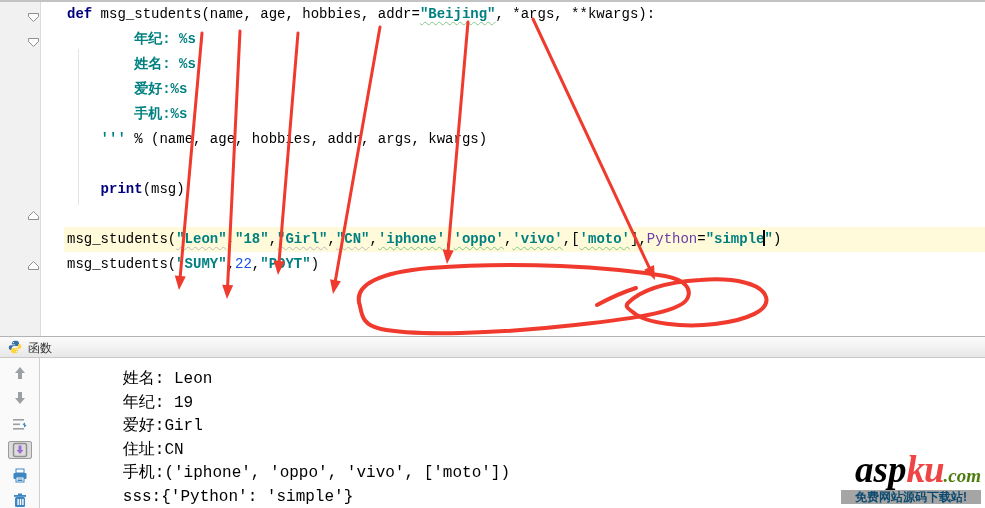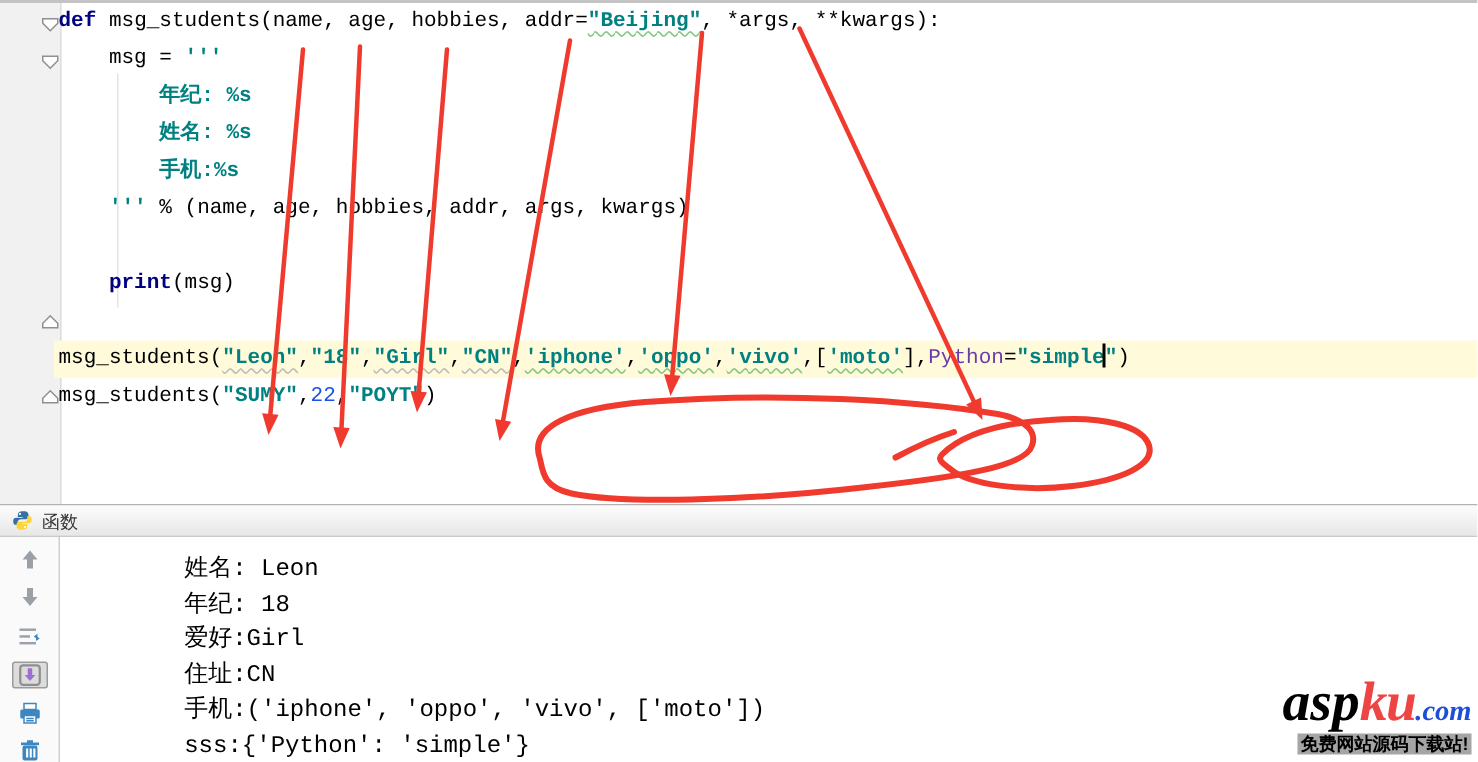--- a/index.html
+++ b/index.html
@@ -6,21 +6,21 @@
   body{width:985px;height:508px;position:relative;overflow:hidden;background:#fff;
        font-family:"Liberation Sans",sans-serif;}
   .top-border{position:absolute;left:0;top:0;width:985px;height:2px;background:#c3c3c3;}
 
   
   .editor{position:absolute;left:0;top:2px;width:985px;height:334px;background:#fff;}
   .gutter{position:absolute;left:0;top:0;width:41px;height:334px;background:#f1f1f1;
           border-right:1px solid #dcdcdc;box-sizing:border-box;}
   .fold{position:absolute;left:27px;width:13px;height:11px;cursor:pointer;}
   .indent-guide{position:absolute;left:78px;top:47px;width:1px;height:156px;background:#e4e4e4;}
-  .code-area{position:absolute;left:26px;top:0;right:0;padding-left:10px;}
+  .code-area{position:absolute;left:54px;top:0;right:0;padding-left:10px;}
   .code-line{height:25px;line-height:25px;white-space:pre;padding-left:3px;
              font-family:"Liberation Mono","DejaVu Sans Mono",monospace;font-size:14px;color:#000;}
   .code-line.hl{background:#fffad9;}
   .tok.k{color:#000080;font-weight:bold;}
   .tok.s{color:#008080;font-weight:bold;}
   .tok.p{color:#6a3ca8;}
   .tok.n{color:#1750eb;}
   .tok.d{color:#000;}
   .tok.wavy-g{text-decoration:underline wavy #bdbdbd 1px;text-underline-offset:3px;}
   .tok.wavy-gr{text-decoration:underline wavy #86c786 1px;text-underline-offset:3px;}
@@ -43,23 +43,23 @@
   .console-out{position:absolute;left:46px;top:31px;right:200px;white-space:pre;
                font-family:"Liberation Mono","DejaVu Sans Mono",monospace;font-size:16px;
                line-height:23.5px;color:#000;}
 
   
   .anno{position:absolute;left:0;top:0;z-index:10;pointer-events:none;}
   .watermark{position:absolute;right:4px;bottom:4px;z-index:11;text-align:right;line-height:1;}
   .wm-line1{font-family:"Liberation Serif",serif;font-style:italic;font-weight:bold;}
   .wm-asp{font-size:37px;color:#000000;}
   .wm-ku{font-size:37px;color:#ef4444;letter-spacing:-1px;}
-  .wm-com{font-size:19px;color:#1d4ed8;}
-  .wm-sub{display:inline-block;margin-top:2px;background:#a5a5a5;color:#000000;
-          font-size:12px;font-weight:bold;padding:1px 2px;}
+  .wm-com{font-size:19px;color:#4d7c0f;}
+  .wm-sub{display:inline-block;margin-top:2px;background:#a5a5a5;color:#0c4a6e;
+          font-size:12px;font-weight:bold;padding:1px 14px;}
 </style>
 </head>
 <body>
 
 <div class="top-border"></div>
 
 <div class="editor">
   <div class="gutter">
     <span class="fold" style="top:7px"><svg width="13" height="11">
           <path d="M1.5 1.5 H11.5 V4.5 L6.5 9.5 L1.5 4.5 Z" fill="#fdfdfd" stroke="#8f8f8f"></path>
@@ -70,23 +70,23 @@
     <span class="fold" style="top:205px"><svg width="13" height="11">
           <path d="M1.5 9.5 H11.5 V6.5 L6.5 1.5 L1.5 6.5 Z" fill="#fdfdfd" stroke="#8f8f8f"></path>
         </svg></span>
     <span class="fold" style="top:255px"><svg width="13" height="11">
           <path d="M1.5 9.5 H11.5 V6.5 L6.5 1.5 L1.5 6.5 Z" fill="#fdfdfd" stroke="#8f8f8f"></path>
         </svg></span>
   </div>
   <div class="indent-guide"></div>
   <div class="code-area" id="code-lines">
       <div class="code-line"><span class="tok k">def</span><span class="tok d"> msg_students(name, age, hobbies, addr=</span><span class="tok s wavy-gr">"Beijing"</span><span class="tok d">, *args, **kwargs):</span></div>
-      <div class="code-line"><span class="tok d">    msg = </span><span class="tok s">'''</span></div>
       <div class="code-line"><span class="tok s">        年纪: %s</span></div>
       <div class="code-line"><span class="tok s">        姓名: %s</span></div>
+      <div class="code-line"><span class="tok s">        爱好:%s</span></div>
       <div class="code-line"><span class="tok s">        手机:%s</span></div>
       <div class="code-line"><span class="tok d">    </span><span class="tok s">'''</span><span class="tok d"> % (name, age, hobbies, addr, args, kwargs)</span></div>
       <div class="code-line"></div>
       <div class="code-line"><span class="tok d">    </span><span class="tok k">print</span><span class="tok d">(msg)</span></div>
       <div class="code-line"></div>
       <div class="code-line hl"><span class="tok d">msg_students(</span><span class="tok s wavy-g">"Leon"</span><span class="tok d">,</span><span class="tok s">"18"</span><span class="tok d">,</span><span class="tok s wavy-g">"Girl"</span><span class="tok d">,</span><span class="tok s wavy-g">"CN"</span><span class="tok d">,</span><span class="tok s wavy-gr">'iphone'</span><span class="tok d">,</span><span class="tok s wavy-gr">'oppo'</span><span class="tok d">,</span><span class="tok s wavy-gr">'vivo'</span><span class="tok d">,[</span><span class="tok s wavy-gr">'moto'</span><span class="tok d">],</span><span class="tok p">Python</span><span class="tok d">=</span><span class="tok s">"simple</span><span class="caret"></span><span class="tok s">"</span><span class="tok d">)</span></div>
       <div class="code-line"><span class="tok d">msg_students(</span><span class="tok s">"SUMY"</span><span class="tok d">,</span><span class="tok n">22</span><span class="tok d">,</span><span class="tok s">"POYT"</span><span class="tok d">)</span></div>
     </div>
 </div>
 
@@ -141,21 +141,21 @@
       <svg width="14" height="15">
         <rect x="2" y="4" width="10" height="10" rx="1.5" fill="#3e86c0"></rect>
         <rect x="1" y="2" width="12" height="1.8" fill="#3e86c0"></rect>
         <rect x="5" y="0.5" width="4" height="1.8" fill="#3e86c0"></rect>
         <rect x="4.4" y="6" width="1.4" height="6" fill="#fff"></rect>
         <rect x="6.8" y="6" width="1.4" height="6" fill="#fff"></rect>
         <rect x="9.2" y="6" width="1.4" height="6" fill="#fff"></rect>
       </svg>
     </span>
   </div>
-  <div class="console-out" id="console-lines"><div>        姓名: Leon</div><div>        年纪: 18</div><div>        爱好:Girl</div><div>        住址:CN</div><div>        手机:('iphone', 'oppo', 'vivo', ['moto'])</div><div>        sss:{'Python': 'simple'}</div></div>
+  <div class="console-out" id="console-lines"><div>        姓名: Leon</div><div>        年纪: 19</div><div>        爱好:Girl</div><div>        住址:CN</div><div>        手机:('iphone', 'oppo', 'vivo', ['moto'])</div><div>        sss:{'Python': 'simple'}</div></div>
 </div>
 
 <svg class="anno" id="anno-svg" width="985" height="508">
     <line x1="202" y1="33" x2="179.89137913397803" y2="280.0398070681583" stroke="#ef3a2d" stroke-width="3" stroke-linecap="round"></line>
     <polygon points="179,290 174.76982467505636,275.56547137173374 185.72603690008216,276.5459884191096" fill="#ef3a2d"></polygon>
     <line x1="240" y1="31" x2="227.48450494802128" y2="289.011744148484" stroke="#ef3a2d" stroke-width="3" stroke-linecap="round"></line>
     <polygon points="227,299 222.18476620889604,284.7499640864659 233.1718476455636,285.28291952928936" fill="#ef3a2d"></polygon>
     <line x1="298" y1="33" x2="278.82363828741256" y2="265.03397672230756" stroke="#ef3a2d" stroke-width="3" stroke-linecap="round"></line>
     <polygon points="278,275 273.6717807996468,260.5945663531536 284.63440640510845,261.5005684693075" fill="#ef3a2d"></polygon>
     <line x1="380" y1="27" x2="334.73364470403703" y2="284.15142263876834" stroke="#ef3a2d" stroke-width="3" stroke-linecap="round"></line>

